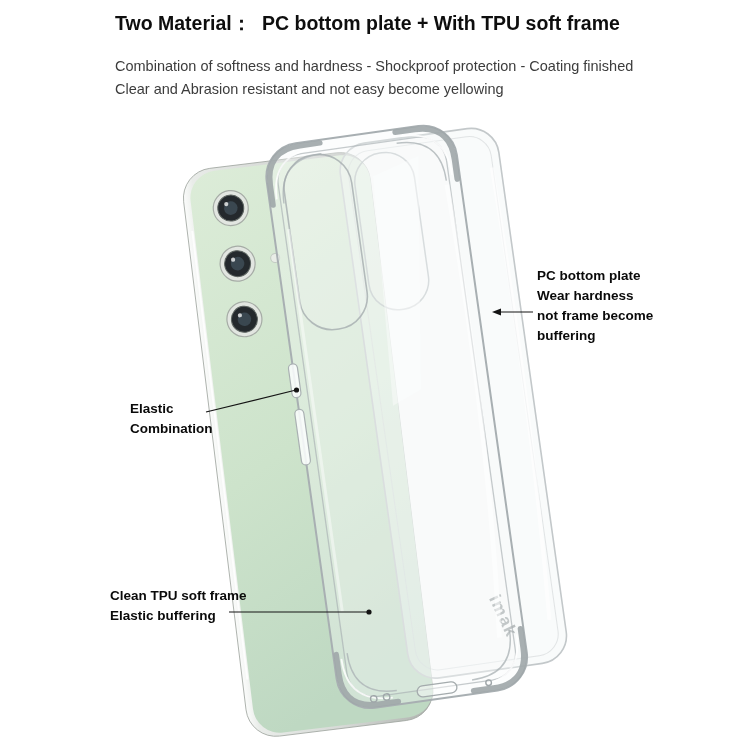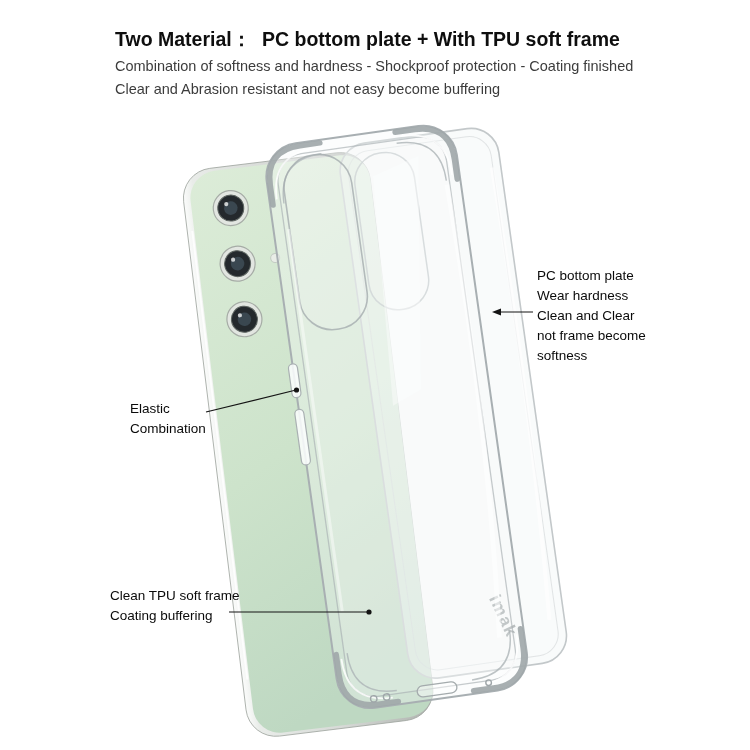--- a/index.html
+++ b/index.html
@@ -4,27 +4,27 @@
 <style>
   html,body{margin:0;padding:0;}
   body{
     width:750px;height:750px;position:relative;overflow:hidden;
     background:#ffffff;
     font-family:"Liberation Sans",sans-serif;
   }
   .stage{position:absolute;inset:0;}
   svg.scene{position:absolute;left:0;top:0;}
   .title{
-    position:absolute;left:115px;top:26px;
+    position:absolute;left:115px;top:10px;
     font-size:19.5px;font-weight:bold;color:#0e0e0e;white-space:pre;
   }
   .subtitle{position:absolute;left:115px;font-size:14.5px;color:#3c3c3c;}
   .sub1{top:58px;text-align:center;}
   .sub2{top:81px;}
-  .ann{position:absolute;font-size:13.5px;font-weight:normal;color:#0a0a0a;line-height:20px;}
+  .ann{position:absolute;font-size:13.5px;font-weight:bold;color:#0a0a0a;line-height:20px;}
   .ann span{display:block;}
   .ann-right{left:537px;top:266px;width:150px;}
   .ann-button{left:130px;top:399px;}
   .ann-tpu{left:110px;top:586px;}
 </style>
 </head>
 <body>
 
 <div class="stage">
 
@@ -113,33 +113,32 @@
       <line x1="533" y1="312" x2="500" y2="312" stroke-width="1.2"></line>
       <polygon points="492,312 501,308.4 501,315.6" fill="#141414" stroke="none"></polygon>
 
       <line x1="229" y1="612" x2="367" y2="612" stroke-width="1.2"></line>
       <circle cx="369" cy="612" r="2.6" fill="#141414" stroke="none"></circle>
     </g>
   </svg>
 
   <div class="title">Two Material：  PC bottom plate + With TPU soft frame</div>
   <div class="subtitle sub1">Combination of softness and hardness - Shockproof protection - Coating finished</div>
-  <div class="subtitle sub2">Clear and Abrasion resistant and not easy become buffering</div>
+  <div class="subtitle sub2">Clear and Abrasion resistant and not easy become yellowing</div>
 
   <div class="ann ann-right">
     <span>PC bottom plate</span>
     <span>Wear hardness</span>
-    <span>Clean and Clear</span>
     <span>not frame become</span>
-    <span>softness</span>
+    <span>buffering</span>
   </div>
 
   <div class="ann ann-button">
     <span>Elastic</span>
     <span>Combination</span>
   </div>
 
   <div class="ann ann-tpu">
     <span>Clean TPU soft frame</span>
-    <span>Coating buffering</span>
+    <span>Elastic buffering</span>
   </div>
 
 </div>
 
 </body></html>

